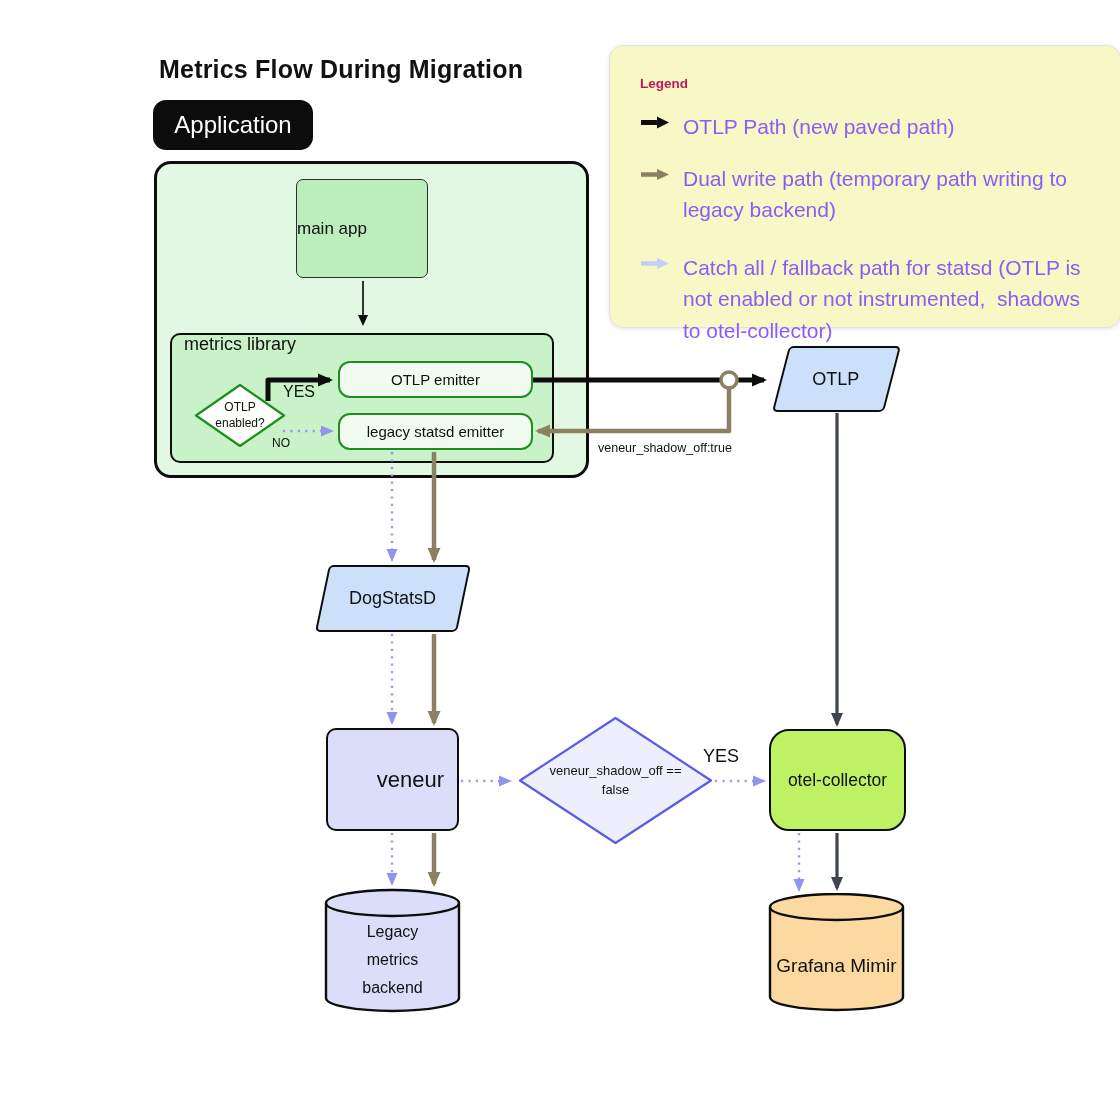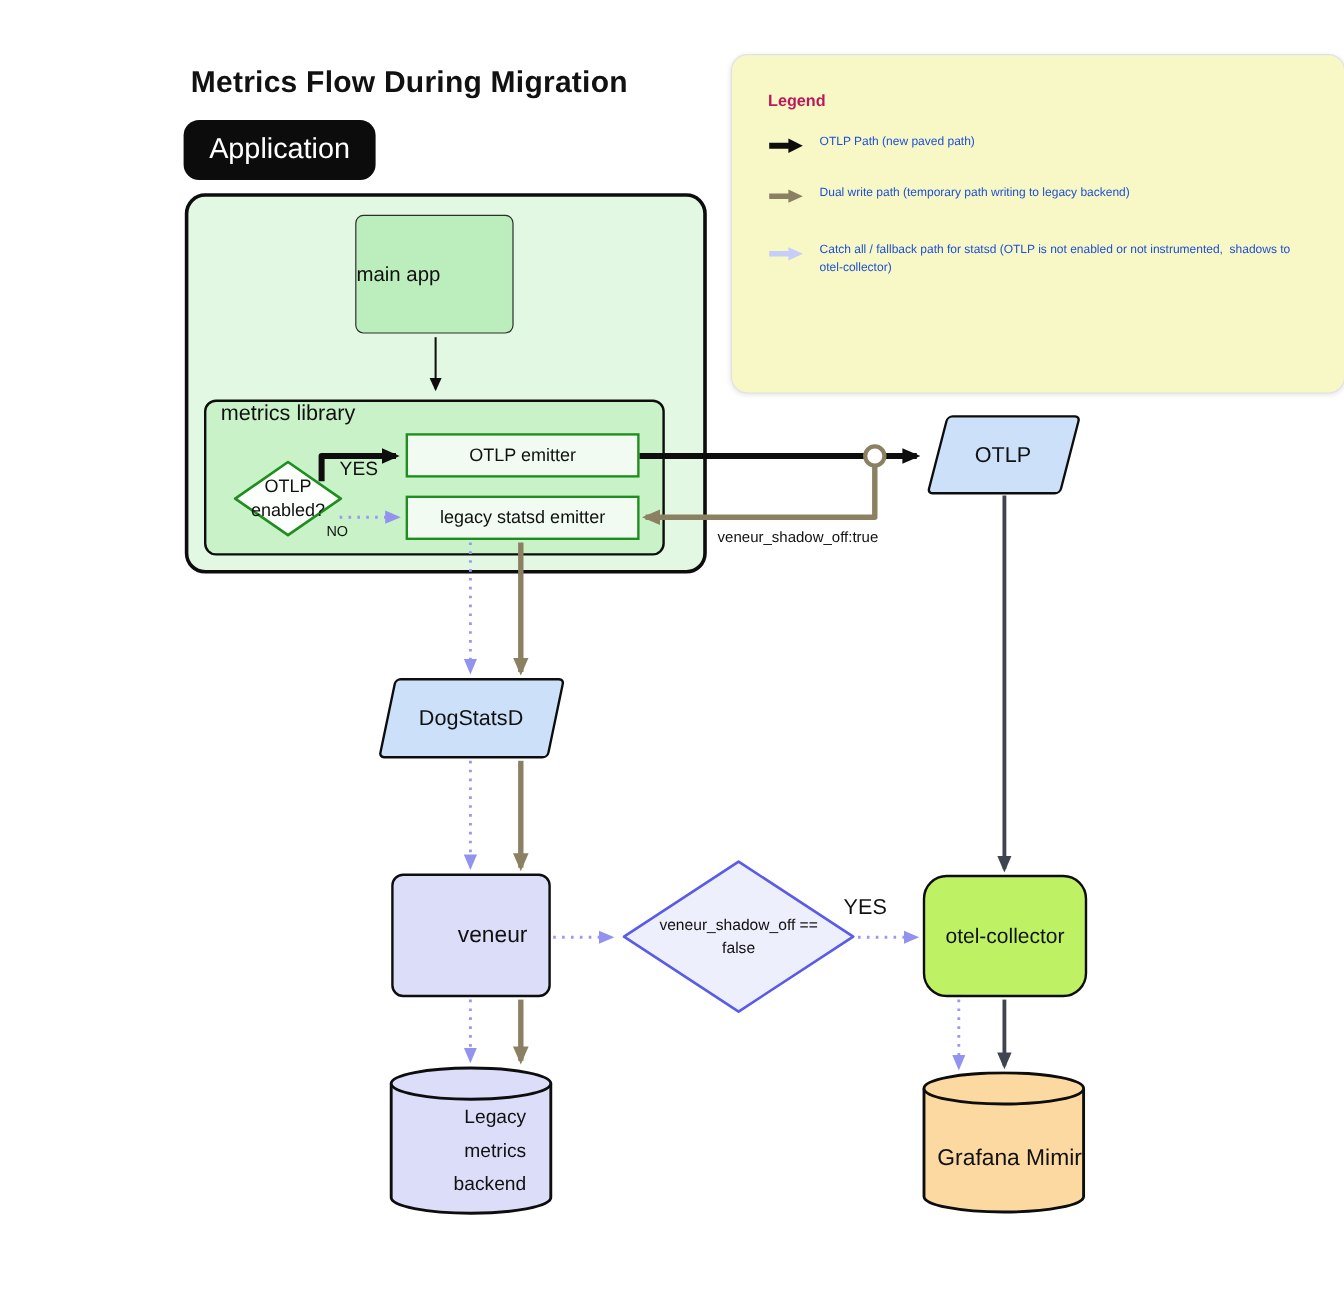--- a/index.html
+++ b/index.html
@@ -14,56 +14,56 @@
   .title{left:123px;top:55px;font-size:25px;font-weight:bold;letter-spacing:.2px;}
   .app-badge{left:117px;top:100px;width:160px;height:50px;background:#0c0c0c;color:#fff;
     border-radius:13px;display:flex;align-items:center;justify-content:center;font-size:24px;}
   
   .legend{left:573px;top:45px;width:512px;height:283px;background:#f7f8c5;
     border:1.5px solid #e2e2e2;border-radius:14px;box-shadow:0 1px 4px rgba(0,0,0,.10);
     box-sizing:border-box;padding:30px 26px 0 30px;}
   .legend h4{margin:0 0 20px 0;font-size:13.5px;font-weight:bold;color:#be185d;}
   .legend-item{display:flex;align-items:flex-start;gap:13px;margin-bottom:20px;}
   .legend-item .arr{flex:0 0 auto;margin-top:4px;}
-  .legend-item .lbl{font-size:10px;line-height:1.5;color:#1d4ed8;white-space:pre-wrap;max-width:420px;}
+  .legend-item .lbl{font-size:21px;line-height:1.5;color:#8b5cf6;white-space:pre-wrap;max-width:420px;}
   .legend-item.last{margin-top:26px;}
   
   .app-container{left:118px;top:161px;width:435px;height:317px;background:#e2f8e2;
     border:3.5px solid #0d0d0d;border-radius:17px;box-sizing:border-box;}
   .main-app{left:260px;top:179px;width:132px;height:99px;background:#bcedbc;border:1.7px solid #2e2e2e;
     border-radius:7px;display:flex;align-items:center;justify-content:flex-start;font-size:17px;box-sizing:border-box;}
   .metrics-lib{left:134px;top:333px;width:384px;height:130px;background:#c9f2c9;border:2px solid #0d0d0d;
     border-radius:10px;box-sizing:border-box;}
   .metrics-lib-label{left:148px;top:334px;font-size:18px;}
-  .emitter{width:195px;height:37px;background:#f1fbf1;border:2px solid #1e8e1e;border-radius:0;
+  .emitter{width:195px;height:37px;background:#f1fbf1;border:2px solid #1e8e1e;border-radius:12px;
     display:flex;align-items:center;justify-content:center;font-size:15px;box-sizing:border-box;}
   .otlp-emitter{left:302px;top:361px;}
   .statsd-emitter{left:302px;top:413px;}
   
   .diamond{display:flex;align-items:center;justify-content:center;text-align:center;}
   .diamond svg{position:absolute;left:0;top:0;}
   .diamond .dtext{position:relative;z-index:2;}
-  .d-otlp{left:158px;top:383px;width:92px;height:65px;font-size:15px;line-height:1.3;align-items:center;}
+  .d-otlp{left:158px;top:383px;width:92px;height:65px;font-size:12px;line-height:1.3;align-items:center;}
   .d-otlp .dtext{width:62px;}
   .d-shadow{left:482px;top:716px;width:195px;height:129px;font-size:13px;line-height:1.45;}
   .d-shadow .dtext{width:158px;}
   
   .para{box-sizing:border-box;border:2px solid #0d0d0d;background:#cce1f9;border-radius:5px;
     display:flex;align-items:center;justify-content:center;}
   .p-otlp{left:753px;top:346px;width:112px;height:66px;transform:skewX(-14.5deg);transform-origin:0 0;font-size:18px;}
   .p-otlp .ptext{transform:skewX(14.5deg);}
   .p-dog{left:293px;top:565px;width:142px;height:67px;transform:skewX(-11.8deg);transform-origin:0 0;font-size:18px;}
   .p-dog .ptext{transform:skewX(11.8deg);}
   
   .veneur{left:290px;top:728px;width:133px;height:103px;background:#dcddf8;border:2.5px solid #0d0d0d;
-    border-radius:10px;display:flex;align-items:center;justify-content:center;font-size:19px;box-sizing:border-box;padding-left:36px;}
+    border-radius:10px;display:flex;align-items:center;justify-content:center;font-size:22px;box-sizing:border-box;padding-left:36px;}
   .otel{left:733px;top:729px;width:137px;height:102px;background:#bef264;border:2.5px solid #0d0d0d;
     border-radius:20px;display:flex;align-items:center;justify-content:center;font-size:17.5px;box-sizing:border-box;}
   
-  .cyl{text-align:right;}
+  .cyl{text-align:center;}
   .cyl svg{position:absolute;left:0;top:0;}
   .cyl .ctext{position:relative;z-index:2;}
   .c-legacy{left:288px;top:888px;width:137px;height:126px;}
   .c-legacy .ctext{margin:30px auto 0 auto;width:92px;font-size:16px;line-height:28px;}
   .c-mimir{left:732px;top:893px;width:137px;height:120px;}
   .c-mimir .ctext{margin:62px auto 0 auto;width:130px;font-size:19px;}
   
   .elabel{z-index:6;}
   .l-yes1{left:247px;top:383px;font-size:16px;}
   .l-no{left:236px;top:436px;font-size:12px;}

